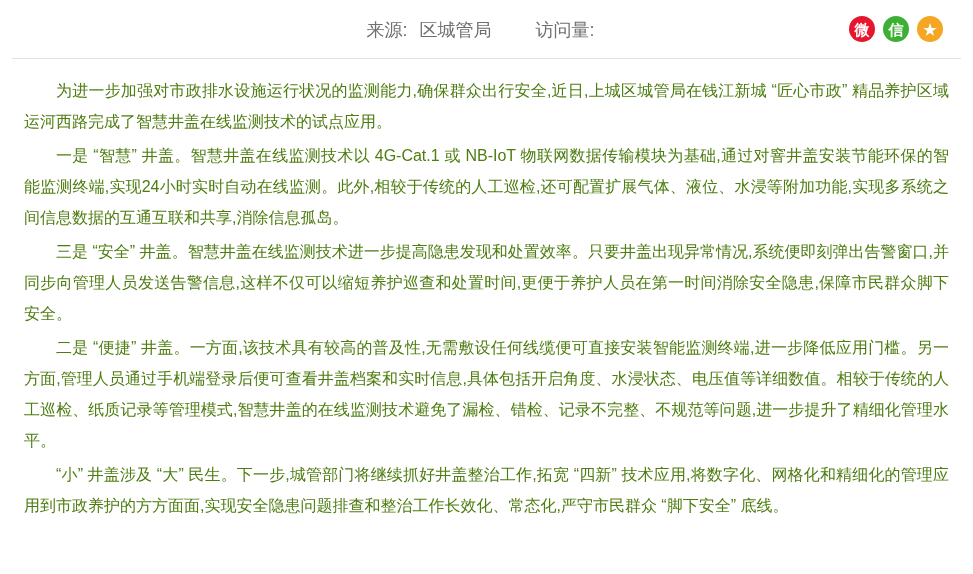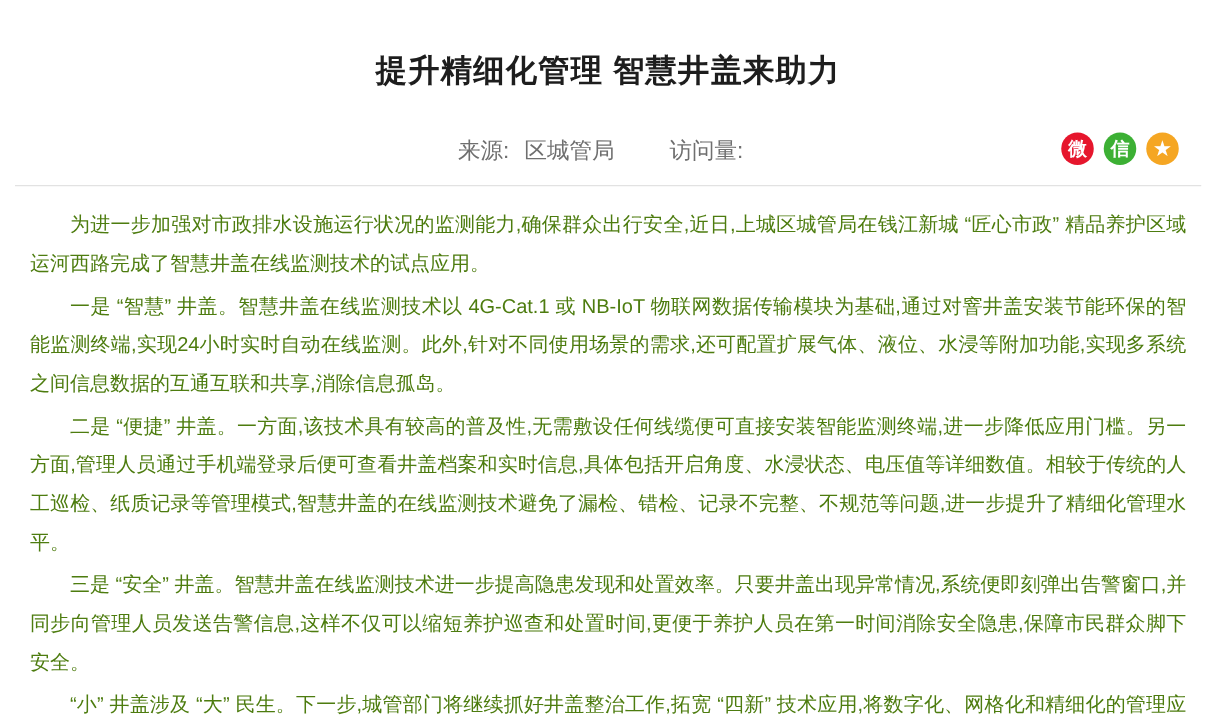--- a/index.html
+++ b/index.html
@@ -91,21 +91,20 @@
     text-justify: inter-ideograph;
     margin: 0 0 3px 0;
     text-indent: 2em;
   }
 </style>
 </head>
 <body>
 
 <div class="page">
 
-  <h1 class="article-title">提升精细化管理 智慧井盖来助力</h1>
 
   <div class="meta-bar">
     <div class="meta-group">
       <div class="meta-item">
         <span class="meta-label">来源:</span>
         <span class="meta-value">区城管局</span>
       </div>
       <div class="meta-item">
         <span class="meta-label">访问量:</span>
         <span class="meta-value"></span>
@@ -119,19 +118,19 @@
         <span>信</span>
       </div>
       <div class="share-icon" style="background:#f5a623;">
         <span>★</span>
       </div>
     </div>
   </div>
 
   <div class="content">
     <p class="para">为进一步加强对市政排水设施运行状况的监测能力,确保群众出行安全,近日,上城区城管局在钱江新城 “匠心市政” 精品养护区域运河西路完成了智慧井盖在线监测技术的试点应用。</p>
-    <p class="para">一是 “智慧” 井盖。智慧井盖在线监测技术以 4G-Cat.1 或 NB-IoT 物联网数据传输模块为基础,通过对窨井盖安装节能环保的智能监测终端,实现24小时实时自动在线监测。此外,针对不同使用场景的需求,还可配置扩展气体、液位、水浸等附加功能,实现多系统之间信息数据的互通互联和共享,消除信息孤岛。</p>
+    <p class="para">一是 “智慧” 井盖。智慧井盖在线监测技术以 4G-Cat.1 或 NB-IoT 物联网数据传输模块为基础,通过对窨井盖安装节能环保的智能监测终端,实现24小时实时自动在线监测。此外,相较于传统的人工巡检,还可配置扩展气体、液位、水浸等附加功能,实现多系统之间信息数据的互通互联和共享,消除信息孤岛。</p>
+    <p class="para">三是 “安全” 井盖。智慧井盖在线监测技术进一步提高隐患发现和处置效率。只要井盖出现异常情况,系统便即刻弹出告警窗口,并同步向管理人员发送告警信息,这样不仅可以缩短养护巡查和处置时间,更便于养护人员在第一时间消除安全隐患,保障市民群众脚下安全。</p>
     <p class="para">二是 “便捷” 井盖。一方面,该技术具有较高的普及性,无需敷设任何线缆便可直接安装智能监测终端,进一步降低应用门槛。另一方面,管理人员通过手机端登录后便可查看井盖档案和实时信息,具体包括开启角度、水浸状态、电压值等详细数值。相较于传统的人工巡检、纸质记录等管理模式,智慧井盖的在线监测技术避免了漏检、错检、记录不完整、不规范等问题,进一步提升了精细化管理水平。</p>
-    <p class="para">三是 “安全” 井盖。智慧井盖在线监测技术进一步提高隐患发现和处置效率。只要井盖出现异常情况,系统便即刻弹出告警窗口,并同步向管理人员发送告警信息,这样不仅可以缩短养护巡查和处置时间,更便于养护人员在第一时间消除安全隐患,保障市民群众脚下安全。</p>
     <p class="para">“小” 井盖涉及 “大” 民生。下一步,城管部门将继续抓好井盖整治工作,拓宽 “四新” 技术应用,将数字化、网格化和精细化的管理应用到市政养护的方方面面,实现安全隐患问题排查和整治工作长效化、常态化,严守市民群众 “脚下安全” 底线。</p>
   </div>
 
 </div>
 
 </body></html>

